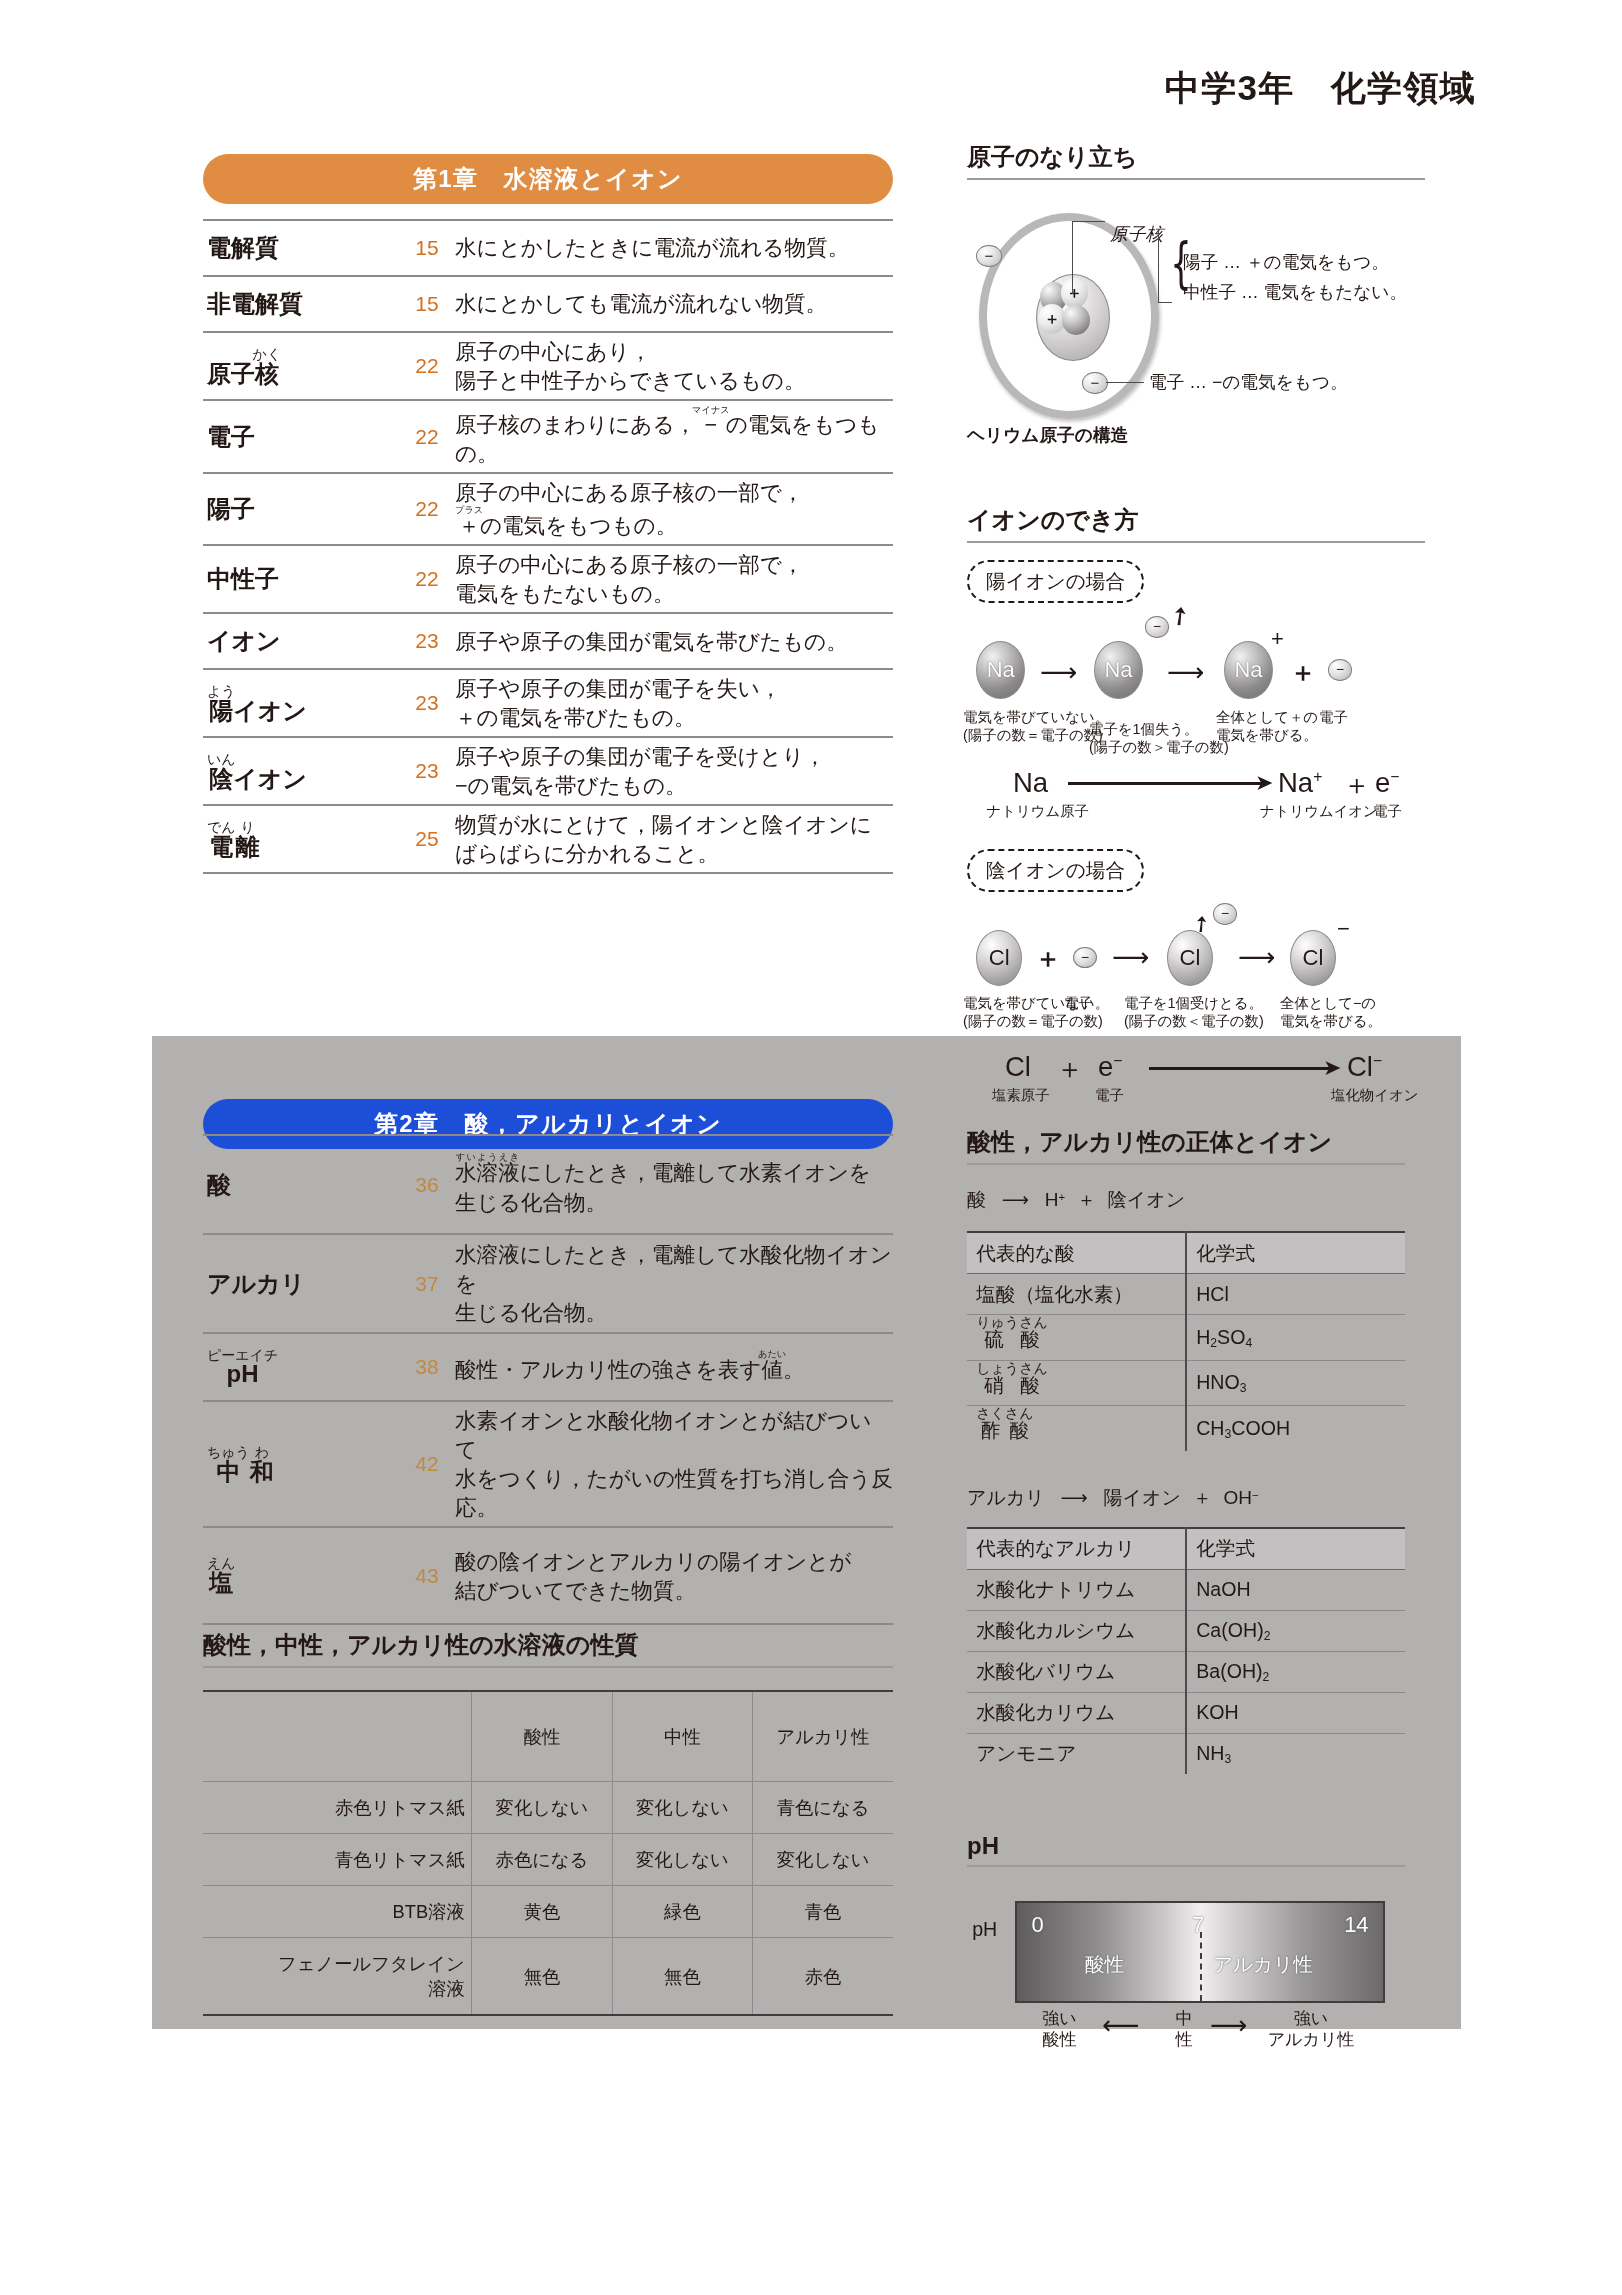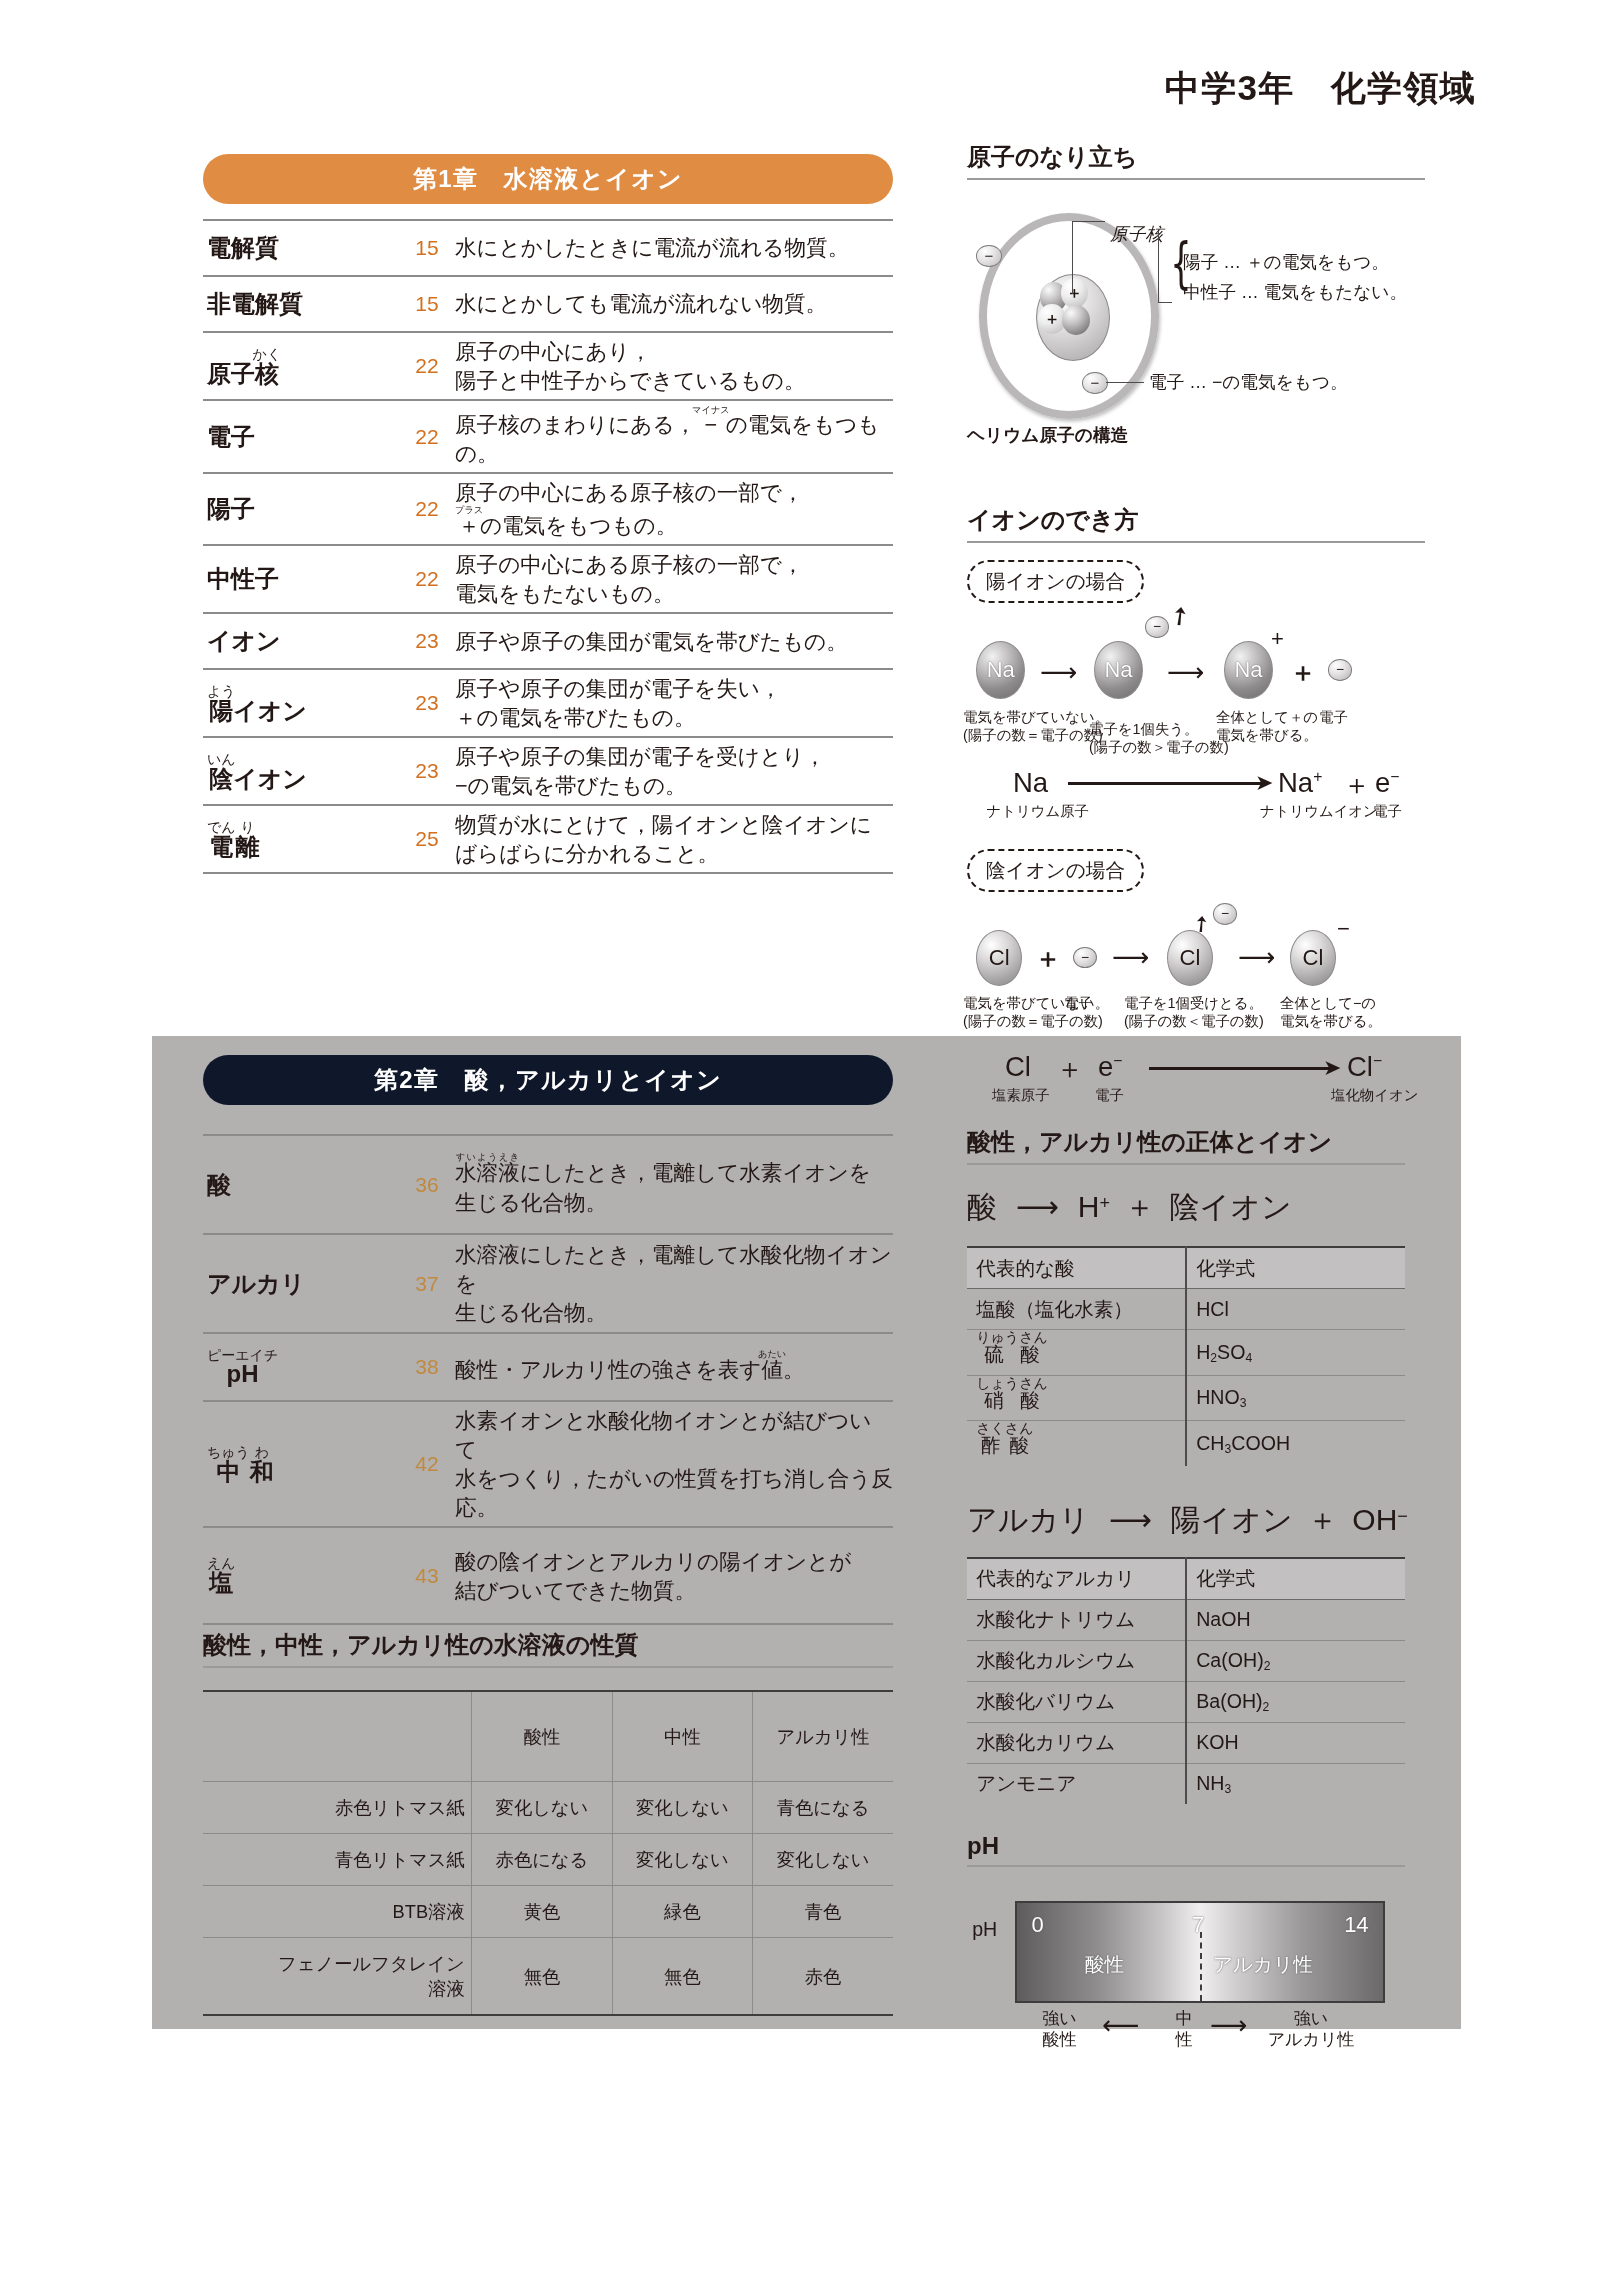--- a/index.html
+++ b/index.html
@@ -28,21 +28,21 @@
   }
 
   
   .chapter-banner{
     position:absolute;
     height:50px;border-radius:25px;
     display:flex;align-items:center;justify-content:center;
     color:#ffffff;font-size:24px;font-weight:bold;letter-spacing:1.3px;
   }
   #banner1{left:203px;top:154px;width:690px;background:#e08c42;}
-  #banner2{left:203px;top:1055px;width:690px;background:#0f172a;}
+  #banner2{left:203px;top:1099px;width:690px;background:#1d4ed8;}
 
   
   .term-table{position:absolute;left:203px;width:690px;}
   #terms1{top:219px;}
   #terms2{top:1134px;}
   .term-row{
     display:flex;align-items:center;
     border-top:2px solid #8c8a8a;
     min-height:56px;
     padding:3.9px 0;
@@ -167,21 +167,21 @@
     font-size:19.6px;color:#231815;padding:6.5px 9.2px;
     border-bottom:1.3px solid #8c8a8a;
   }
   .chem-table tr:first-child td{
     background:#c2c0c0;border-top:2.6px solid #3e3c3c;border-bottom:1.3px solid #6b6969;
   }
   .chem-table td.c1{width:50%;border-right:2px solid #4d4b4b;}
   .chem-table tr:last-child td{border-bottom:none;}
   .formula sub{font-size:.62em;vertical-align:-.25em;}
 
-  .eqline{font-size:30px;color:#231815;white-space:nowrap;}
+  .eqline{font-size:19px;color:#231815;white-space:nowrap;}
   .eqline sup{font-size:.6em;vertical-align:.45em;}
 
   
   .ph-bar{
     position:relative;width:366px;height:98px;
     border:2px solid #3e3c3c;
     background:linear-gradient(to right,#5e5c5c 0%,#8f8d8d 22%,#c9c7c7 40%,#f0eeee 50%,#cfcdcd 60%,#9a9898 78%,#6b6969 100%);
   }
   .ph-num{position:absolute;top:9.2px;font-size:22px;color:#ffffff;text-shadow:0 0 2px #555;}
   .ph-word{position:absolute;top:48px;font-size:19.6px;color:#ffffff;text-shadow:0 0 2px #555;}

